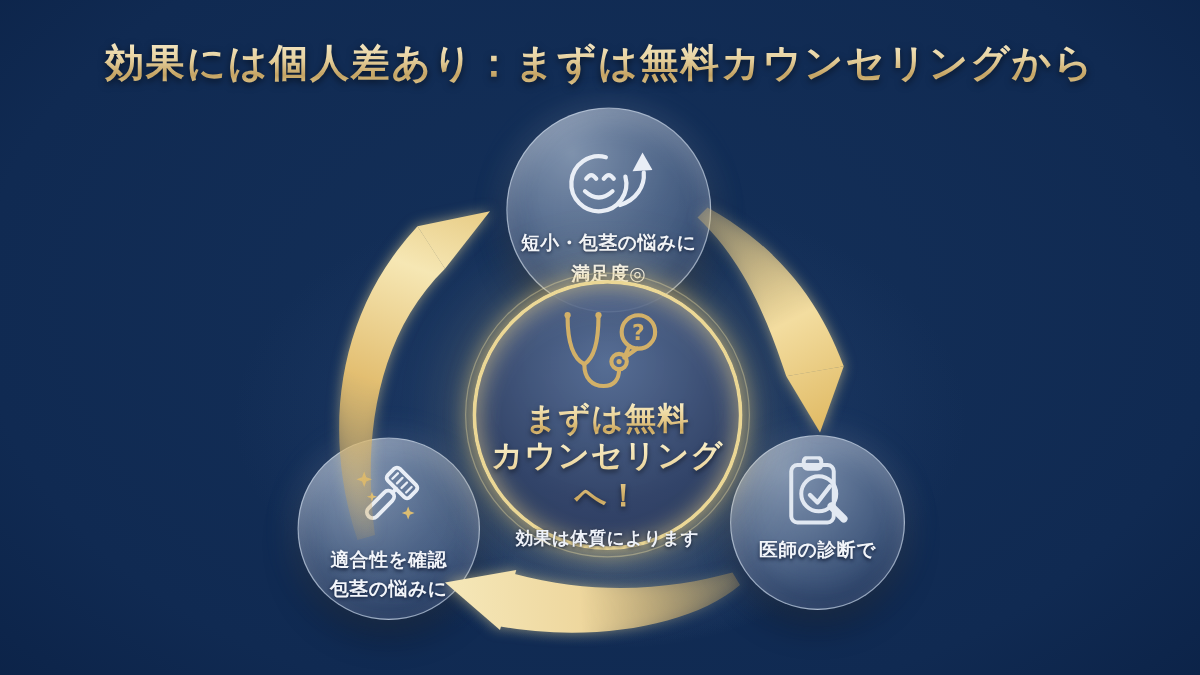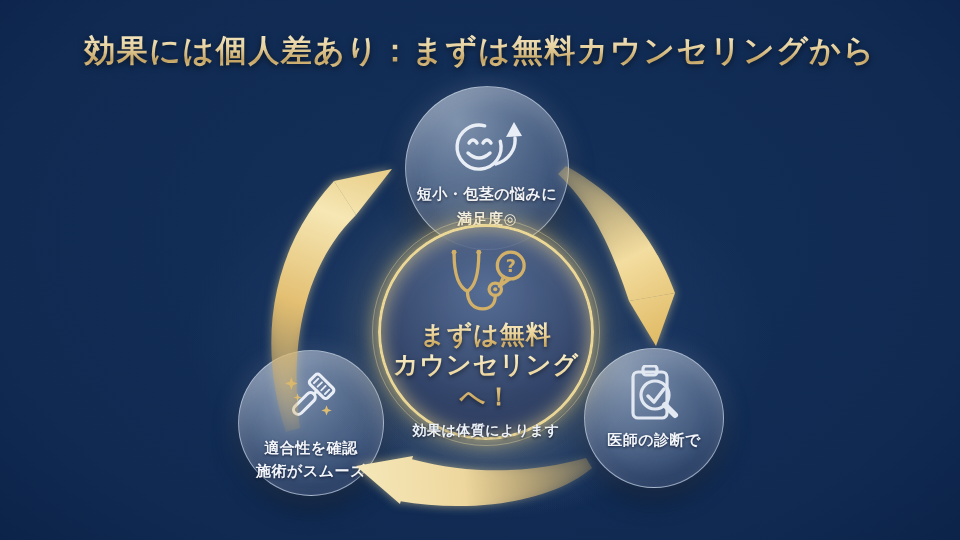--- a/index.html
+++ b/index.html
@@ -134,21 +134,21 @@
           <line x1="36.5" y1="9.5" x2="36.5" y2="15.5" stroke-width="1.8"></line>
           <line x1="29" y1="19" x2="29" y2="23"></line>
           <rect x="24.5" y="23" width="9" height="26" rx="4.5"></rect>
         </g>
         <path d="M10 8 L11.6 12.4 L16 14 L11.6 15.6 L10 20 L8.4 15.6 L4 14 L8.4 12.4 Z" fill="#dcbd72"></path>
         <path d="M16 23.5 L17 26.5 L20 27.5 L17 28.5 L16 31.5 L15 28.5 L12 27.5 L15 26.5 Z" fill="#dcbd72"></path>
         <path d="M44 35 L45.4 38.6 L49 40 L45.4 41.4 L44 45 L42.6 41.4 L39 40 L42.6 38.6 Z" fill="#dcbd72"></path>
       </svg>
     </span>
     <div class="label">適合性を確認</div>
-    <div class="label" style="margin-top:-4px">施術がスムーズ</div>
+    <div class="label" style="margin-top:-4px">包茎の悩みに</div>
   </div>
 
   <div class="node sat node-right">
     <span class="icon-box">
       <svg width="58" height="60" viewBox="0 0 58 60" fill="none" stroke="#e1e8f2" stroke-width="3.2" stroke-linecap="round" stroke-linejoin="round">
         <rect x="8" y="7" width="34" height="46" rx="5"></rect>
         <rect x="18" y="1" width="14" height="9" rx="3"></rect>
         <circle cx="30" cy="30" r="14"></circle>
         <line x1="40" y1="40" x2="50" y2="50" stroke-width="6"></line>
         <path d="M 23 31 L 29 37 L 39 24" stroke-width="3.5"></path>

